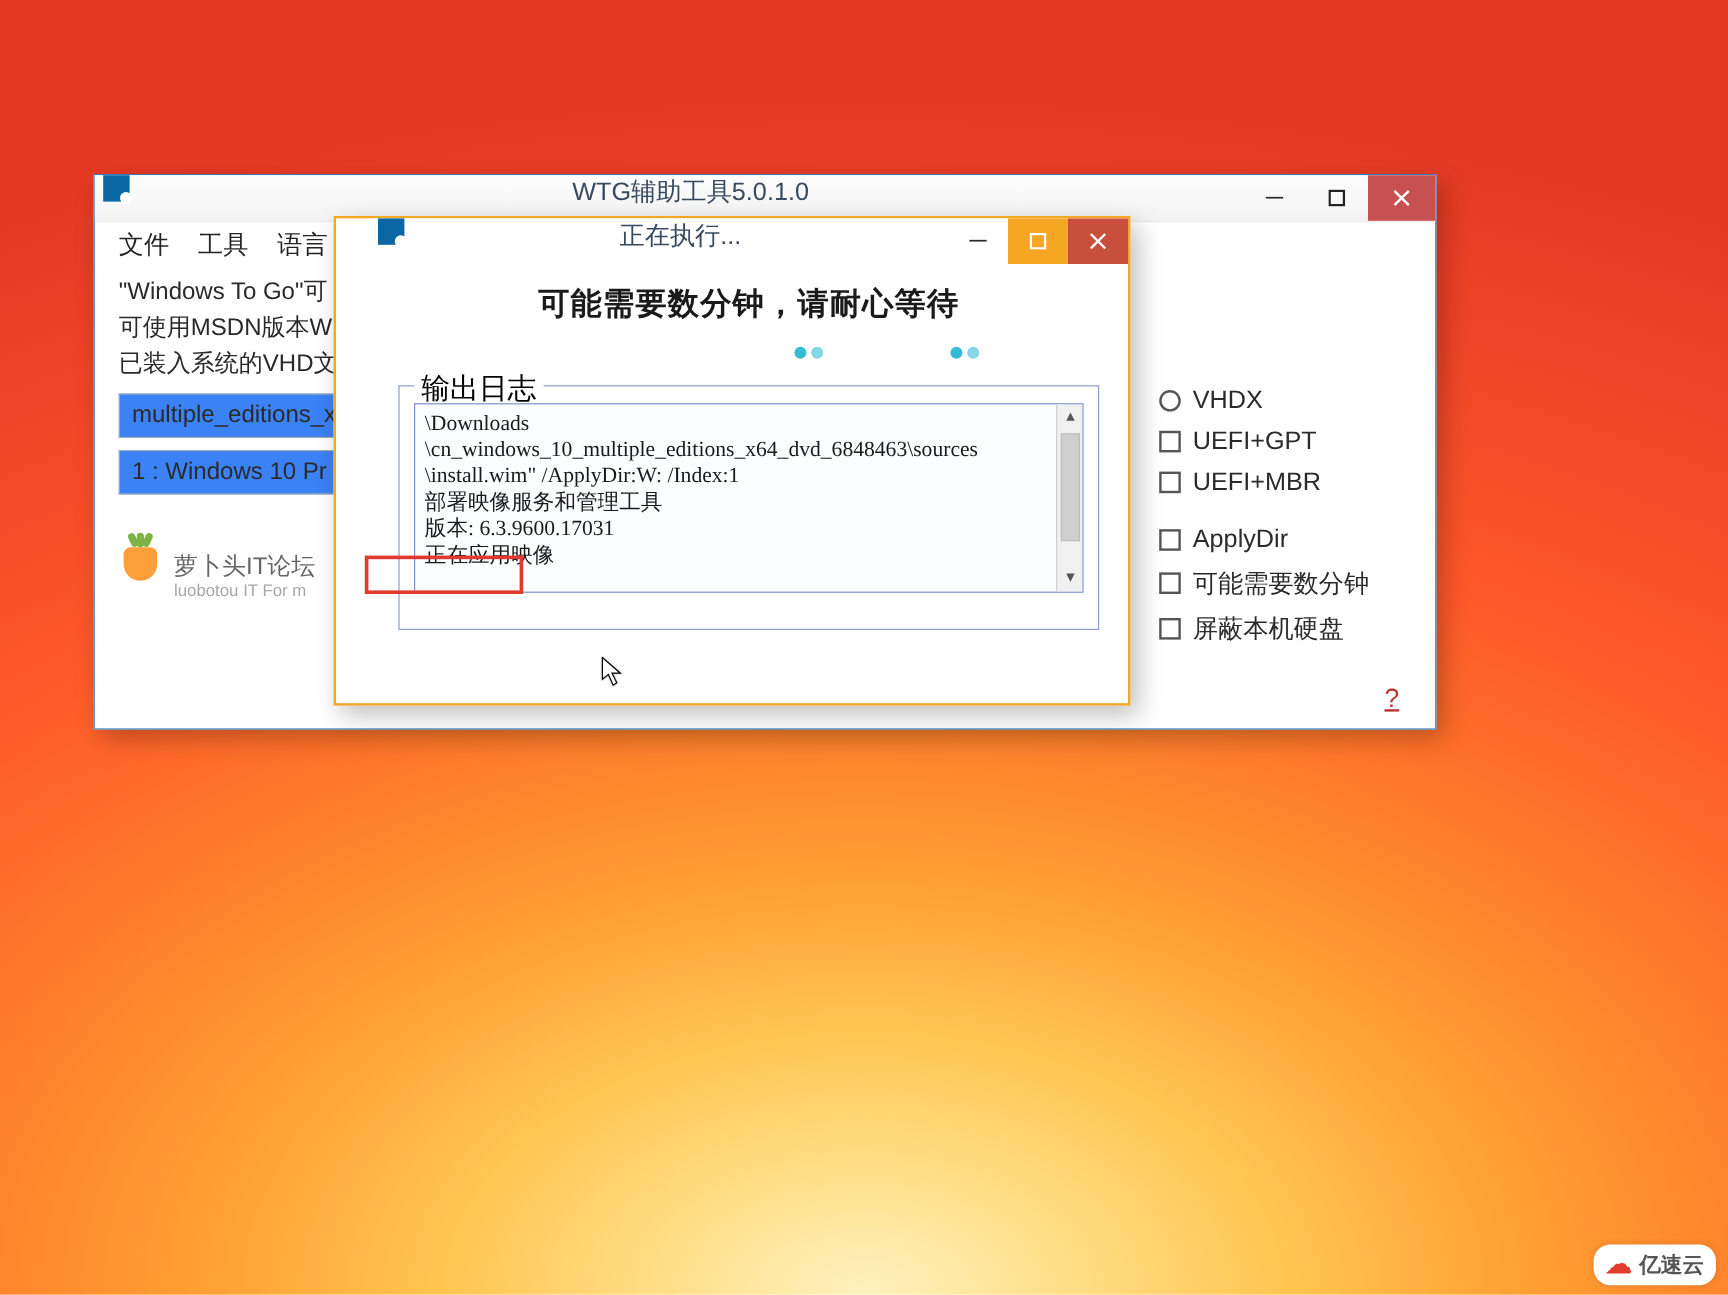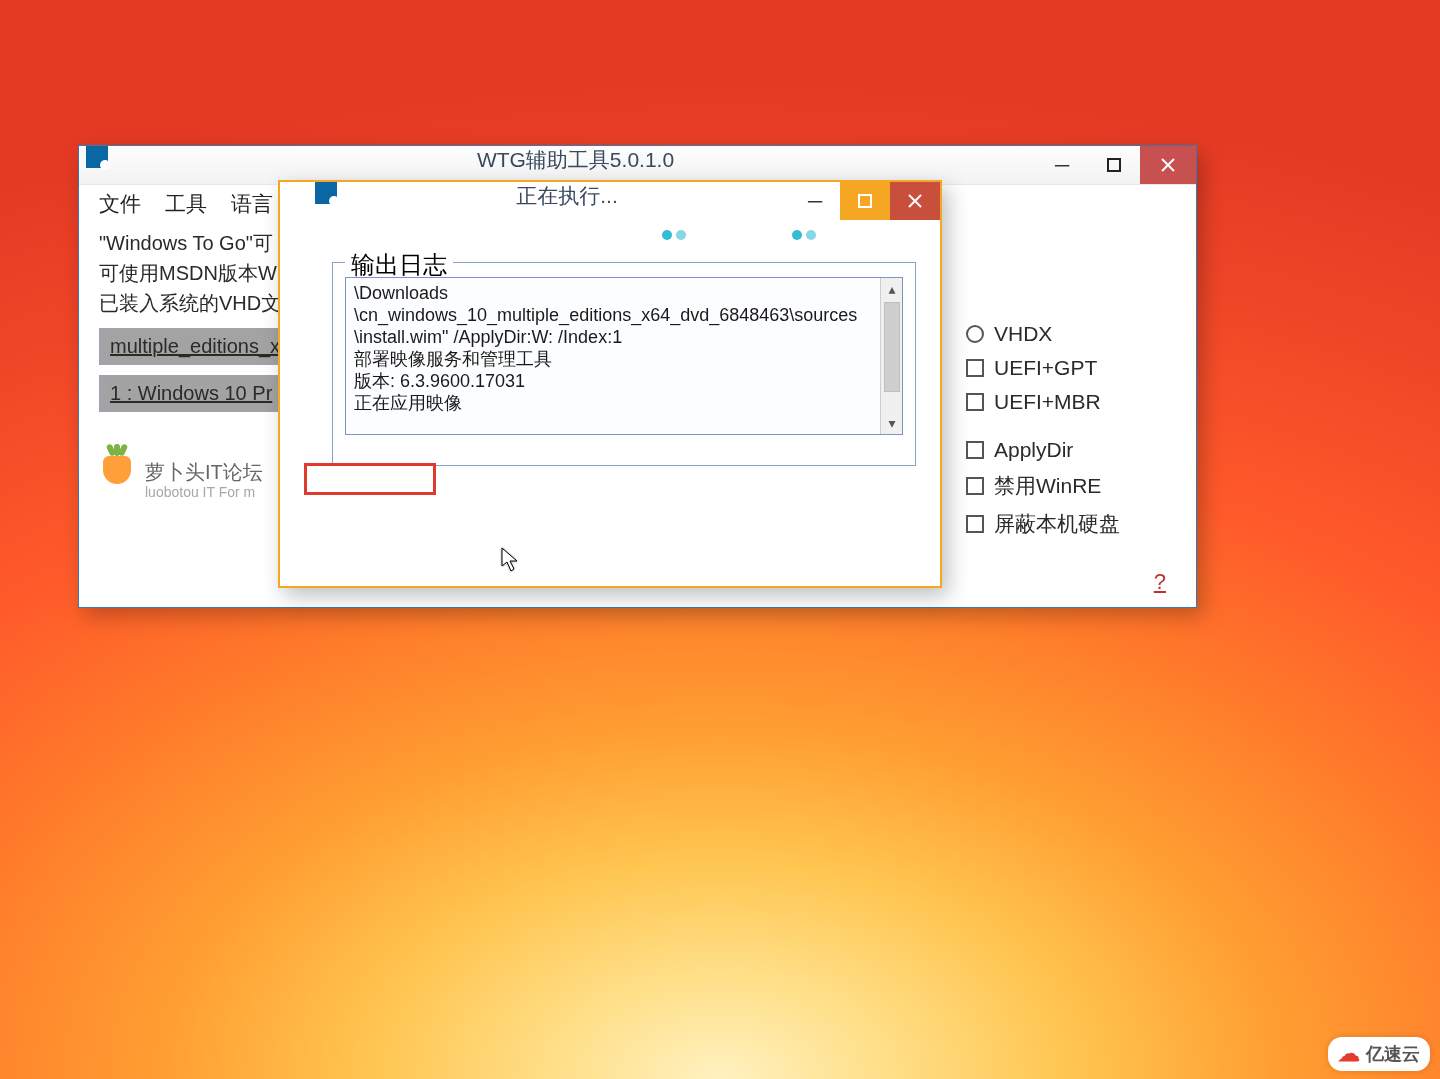--- a/index.html
+++ b/index.html
@@ -29,21 +29,21 @@
   .winbtn { width: 52px; display: flex; align-items: center; justify-content: center; font-size: 20px; color: #2b2b2b; }
   .winbtn.close { background: #c75050; color: #fff; width: 56px; }
   .winbtn svg { width: 14px; height: 14px; }
 
   .menubar { height: 38px; display:flex; align-items:center; gap: 24px; padding: 0 20px; font-size: 21px; color: #242424; border-top: 1px solid #e9e9e9; }
   .menubar span { cursor: default; }
 
   .content { padding: 6px 20px 10px 20px; font-size: 20px; color: #2a2a2a; position: relative; height: calc(100% - 76px); }
   .info-line { line-height: 30px; }
 
-  .field { border: 1px solid #9aa6b8; padding: 6px 10px; margin-top: 10px; width: 200px; font-size: 20px; background: #a3a3a3; white-space: nowrap; overflow:hidden;text-decoration:underline; }
+  .field { border: 1px solid #9aa6b8; padding: 6px 10px; margin-top: 10px; width: 200px; font-size: 20px; background: #3b82f6; white-space: nowrap; overflow:hidden; }
 
   .logo-row { margin-top: 18px; display:flex; align-items:center; gap: 10px; }
   .carrot {
     width: 36px; height: 36px; position: relative;
   }
   .carrot .leaf { position:absolute; top:-4px; left:50%; width:6px; height:12px; background:#7cb342; border-radius:3px; transform:translateX(-50%) rotate(0deg); }
   .carrot .leaf.l { transform: translateX(-9px) rotate(-25deg); }
   .carrot .leaf.r { transform: translateX(3px) rotate(25deg); }
   .carrot .body { position:absolute; top:8px; left:4px; width:28px; height:28px; background:#ff9f3a; border-radius:6px 6px 14px 14px; }
   .logo-text { line-height: 20px; margin-top: 32px; }
@@ -67,21 +67,21 @@
   .wait-msg { text-align:center; font-size: 26px; font-weight: bold; color:#1a1a1a; margin: 6px 0 18px; letter-spacing:1px; }
   .progress-dots { height: 14px; position:relative; margin-bottom: 18px; }
   .progress-dots .dot { position:absolute; top:0; width:10px; height:10px; border-radius:50%; background:#34bcd4; }
   .progress-dots .d1 { left: 330px; }
   .progress-dots .d2 { left: 344px; opacity:.6; }
   .progress-dots .d3 { left: 460px; }
   .progress-dots .d4 { left: 474px; opacity:.6; }
 
   .log-group { border: 1px solid #8aa0c8; position:relative; padding: 14px 12px 30px; }
   .log-group .legend { position:absolute; top:-14px; left:12px; background:#fff; padding:0 6px; font-size:24px; }
-  .log-box { border:1px solid #7a95c4; height: 158px; padding:4px 8px; font-family: Liberation Sans, sans-serif; font-size:18px; color:#1a1a1a; line-height:22px; white-space:pre; overflow:hidden; position:relative; background:#fcfdff; }
+  .log-box { border:1px solid #7a95c4; height: 158px; padding:4px 8px; font-family: Liberation Serif, serif; font-size:18px; color:#1a1a1a; line-height:22px; white-space:pre; overflow:hidden; position:relative; background:#fcfdff; }
   .log-scroll { position:absolute; right:0; top:0; width:22px; height:100%; background:#f0f0f0; border-left:1px solid #cfcfcf; }
   .log-scroll .up, .log-scroll .dn { position:absolute; left:0; width:22px; height:22px; display:flex; align-items:center; justify-content:center; font-size:14px; color:#555; }
   .log-scroll .up { top:0; } .log-scroll .dn { bottom:0; }
   .log-scroll .thumb { position:absolute; left:3px; top:24px; width:16px; height:90px; background:#cfcfcf; border:1px solid #bfbfbf; }
 
   .highlight-box { position:absolute; border:3px solid #e03a2f; }
   .hl1 { left: 304px; top: 463px; width: 132px; height: 32px; pointer-events:none; }
 
   .cursor { position:absolute; left: 501px; top: 547px; width: 20px; height: 26px; pointer-events:none; }
   .cursor svg { width:100%; height:100%; filter: drop-shadow(0 0 1px rgba(0,0,0,0.4)); }
@@ -153,21 +153,21 @@
             <span class="checkbox"></span>
             <span>UEFI+MBR</span>
           </div>
         <div class="opt" style="height:4px"></div>
         <div class="opt">
             <span class="checkbox"></span>
             <span>ApplyDir</span>
           </div>
         <div class="opt">
             <span class="checkbox"></span>
-            <span>禁用WinRE</span>
+            <span>可能需要数分钟</span>
           </div>
         <div class="opt">
             <span class="checkbox"></span>
             <span>屏蔽本机硬盘</span>
           </div>
       </div>
 
       <a class="help-link">?</a>
     </div>
   </div>
@@ -187,20 +187,21 @@
         </div>
         <div class="winbtn close">
           <svg viewBox="0 0 14 14">
               <line x1="1" y1="1" x2="13" y2="13" stroke="#fff" stroke-width="2"></line>
               <line x1="13" y1="1" x2="1" y2="13" stroke="#fff" stroke-width="2"></line>
             </svg>
         </div>
       </div>
     </div>
     <div class="dialog-body">
+      <div class="wait-msg">可能需要数分钟，请耐心等待</div>
       <div class="progress-dots">
         <div class="dot d1"></div>
           <div class="dot d2"></div>
           <div class="dot d3"></div>
           <div class="dot d4"></div>
       </div>
       <div class="log-group">
         <div class="legend">输出日志</div>
         <div class="log-box"><span>\Downloads
 \cn_windows_10_multiple_editions_x64_dvd_6848463\sources

